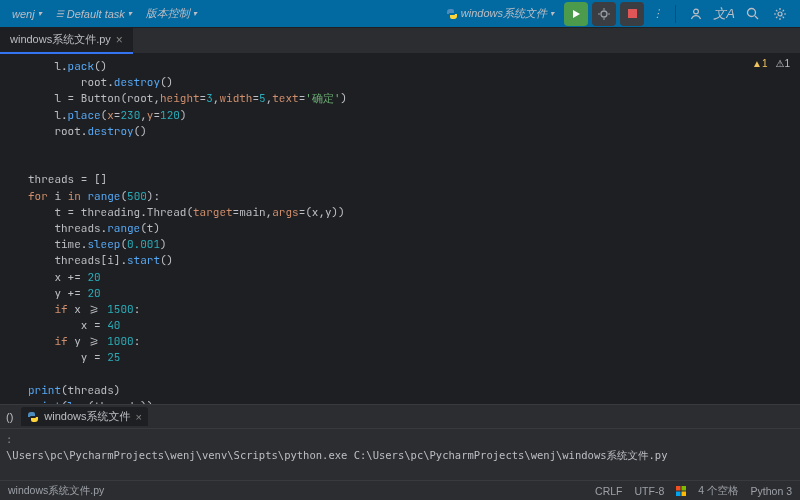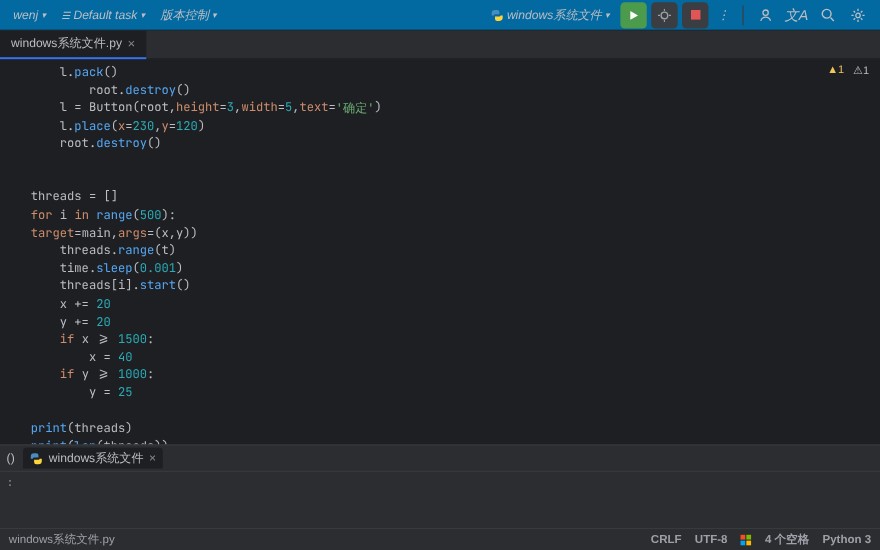--- a/index.html
+++ b/index.html
@@ -42,21 +42,21 @@
 .panel-tabs { height: 24px; display: flex; align-items: center; padding: 0 6px; border-bottom: 1px solid #383a3e; gap: 8px; }
 .panel-tab-icon { font-size: 11px; color: #bcbec4; }
 .panel-tab { display: flex; align-items: center; gap: 5px; padding: 2px 6px; background: #1e1f22; border-radius: 3px 3px 0 0; }
 .panel-tab-close { color: #888; cursor: pointer; }
 .panel-body { flex: 1; padding: 4px 6px; font-family: Consolas, monospace; font-size: 10.5px; color: #bcbec4; display: flex; flex-direction: column; gap: 4px; }
 .panel-more { color: #888; }
 
 .status-bar { position: absolute; bottom: -1px; left: 0; right: 0; height: 20px; background: #2b2d30; border-top: 1px solid #383a3e; display: flex; align-items: center; padding: 0 8px; font-size: 10.5px; color: #9da0a8; }
 .status-bar { bottom: 0; }
 .sb-left { flex: 1; }
-.sb-right { display: flex; align-items: center; gap: 12px; font-weight: bold; }
+.sb-right { display: flex; align-items: center; gap: 12px; }
 .ms-logo { width: 10px; height: 10px; display: inline-block; }
 
 svg { display: block; }
 </style>
 </head>
 <body>
 
 <div class="top-toolbar">
   <div class="tb-left">
     <div class="tb-item">
@@ -142,21 +142,21 @@
 
   <div class="code-line"><span class="txt">    l.</span><span class="fn">pack</span><span class="txt">()</span></div>
   <div class="code-line"><span class="txt">        root.</span><span class="fn">destroy</span><span class="txt">()</span></div>
   <div class="code-line"><span class="txt">    l = Button(root,</span><span class="par">height</span><span class="txt">=</span><span class="num">3</span><span class="txt">,</span><span class="par">width</span><span class="txt">=</span><span class="num">5</span><span class="txt">,</span><span class="par">text</span><span class="txt">=</span><span class="str">'确定'</span><span class="txt">)</span></div>
   <div class="code-line"><span class="txt">    l.</span><span class="fn">place</span><span class="txt">(</span><span class="par">x</span><span class="txt">=</span><span class="num">230</span><span class="txt">,</span><span class="par">y</span><span class="txt">=</span><span class="num">120</span><span class="txt">)</span></div>
   <div class="code-line"><span class="txt">    root.</span><span class="fn">destroy</span><span class="txt">()</span></div>
   <div class="code-line"></div>
   <div class="code-line"></div>
   <div class="code-line"><span class="txt">threads = []</span></div>
   <div class="code-line"><span class="k">for</span><span class="txt"> i </span><span class="k">in</span><span class="txt"> </span><span class="fn">range</span><span class="txt">(</span><span class="num">500</span><span class="txt">):  </span></div>
-  <div class="code-line"><span class="par">target</span><span class="txt">=main,</span><span class="par">args</span><span class="txt">=(x,y))</span></div>
+  <div class="code-line"><span class="txt">    t = threading.Thread(</span><span class="par">target</span><span class="txt">=main,</span><span class="par">args</span><span class="txt">=(x,y))</span></div>
   <div class="code-line"><span class="txt">    threads.</span><span class="fn">range</span><span class="txt">(t)</span></div>
   <div class="code-line"><span class="txt">    time.</span><span class="fn">sleep</span><span class="txt">(</span><span class="num">0.001</span><span class="txt">)</span></div>
   <div class="code-line"><span class="txt">    threads[i].</span><span class="fn">start</span><span class="txt">()</span></div>
   <div class="code-line"><span class="txt">    x += </span><span class="num">20</span></div>
   <div class="code-line"><span class="txt">    y += </span><span class="num">20</span></div>
   <div class="code-line"><span class="txt">    </span><span class="k">if</span><span class="txt"> x &gt;= </span><span class="num">1500</span><span class="txt">:</span></div>
   <div class="code-line"><span class="txt">        x = </span><span class="num">40</span></div>
   <div class="code-line"><span class="txt">    </span><span class="k">if</span><span class="txt"> y &gt;= </span><span class="num">1000</span><span class="txt">:</span></div>
   <div class="code-line"><span class="txt">        y = </span><span class="num">25</span></div>
   <div class="code-line"></div>
@@ -173,20 +173,21 @@
             <path d="M3 1h3a2 2 0 012 2v2H4a1 1 0 00-1 1v0H1V4a3 3 0 013-3z" fill="#4b8bbe"></path>
             <path d="M9 11H6a2 2 0 01-2-2V7h4a1 1 0 001-1h2v2a3 3 0 01-3 3z" fill="#ffd43b"></path>
           </svg>
       </span>
       <span>windows系统文件</span>
       <span class="panel-tab-close">×</span>
     </div>
   </div>
   <div class="panel-body">
     <div class="panel-more">:</div>
+    <div>\Users\pc\PycharmProjects\wenj\venv\Scripts\python.exe C:\Users\pc\PycharmProjects\wenj\windows系统文件.py</div>
   </div>
 </div>
 
 <div class="status-bar">
   <div class="sb-left">
     <span>windows系统文件.py</span>
   </div>
   <div class="sb-right">
     <span>CRLF</span>
     <span>UTF-8</span>

